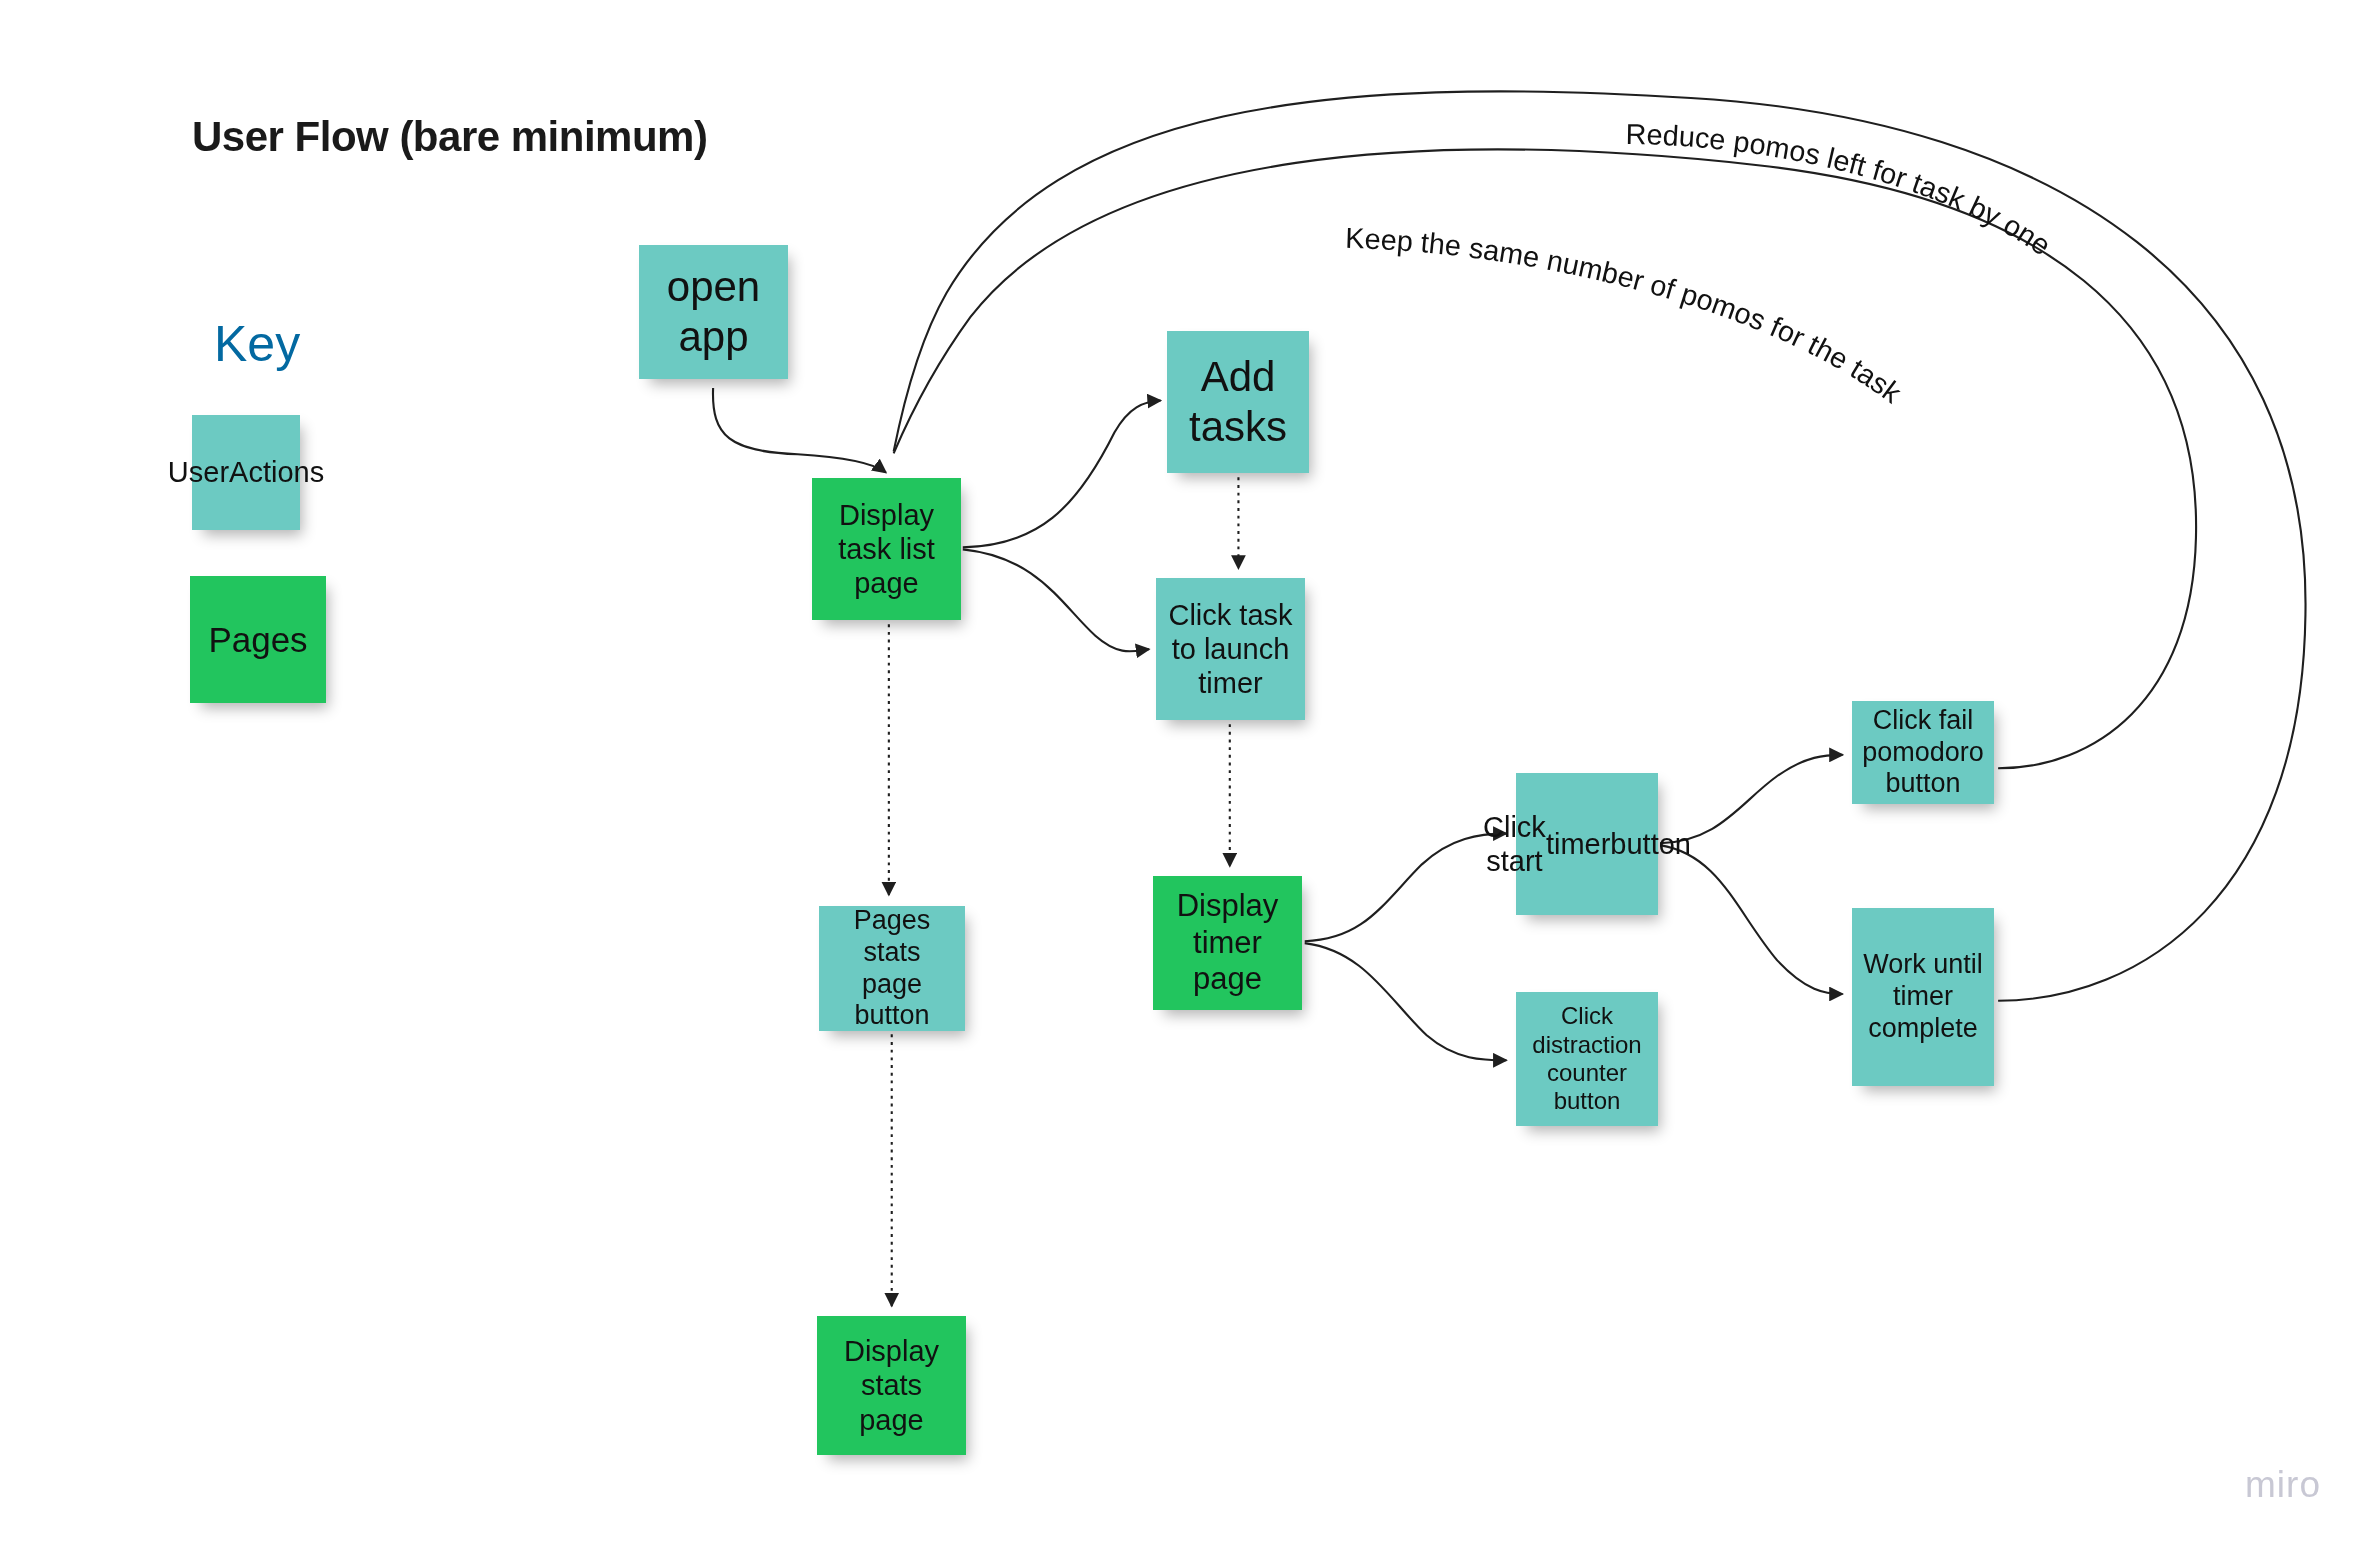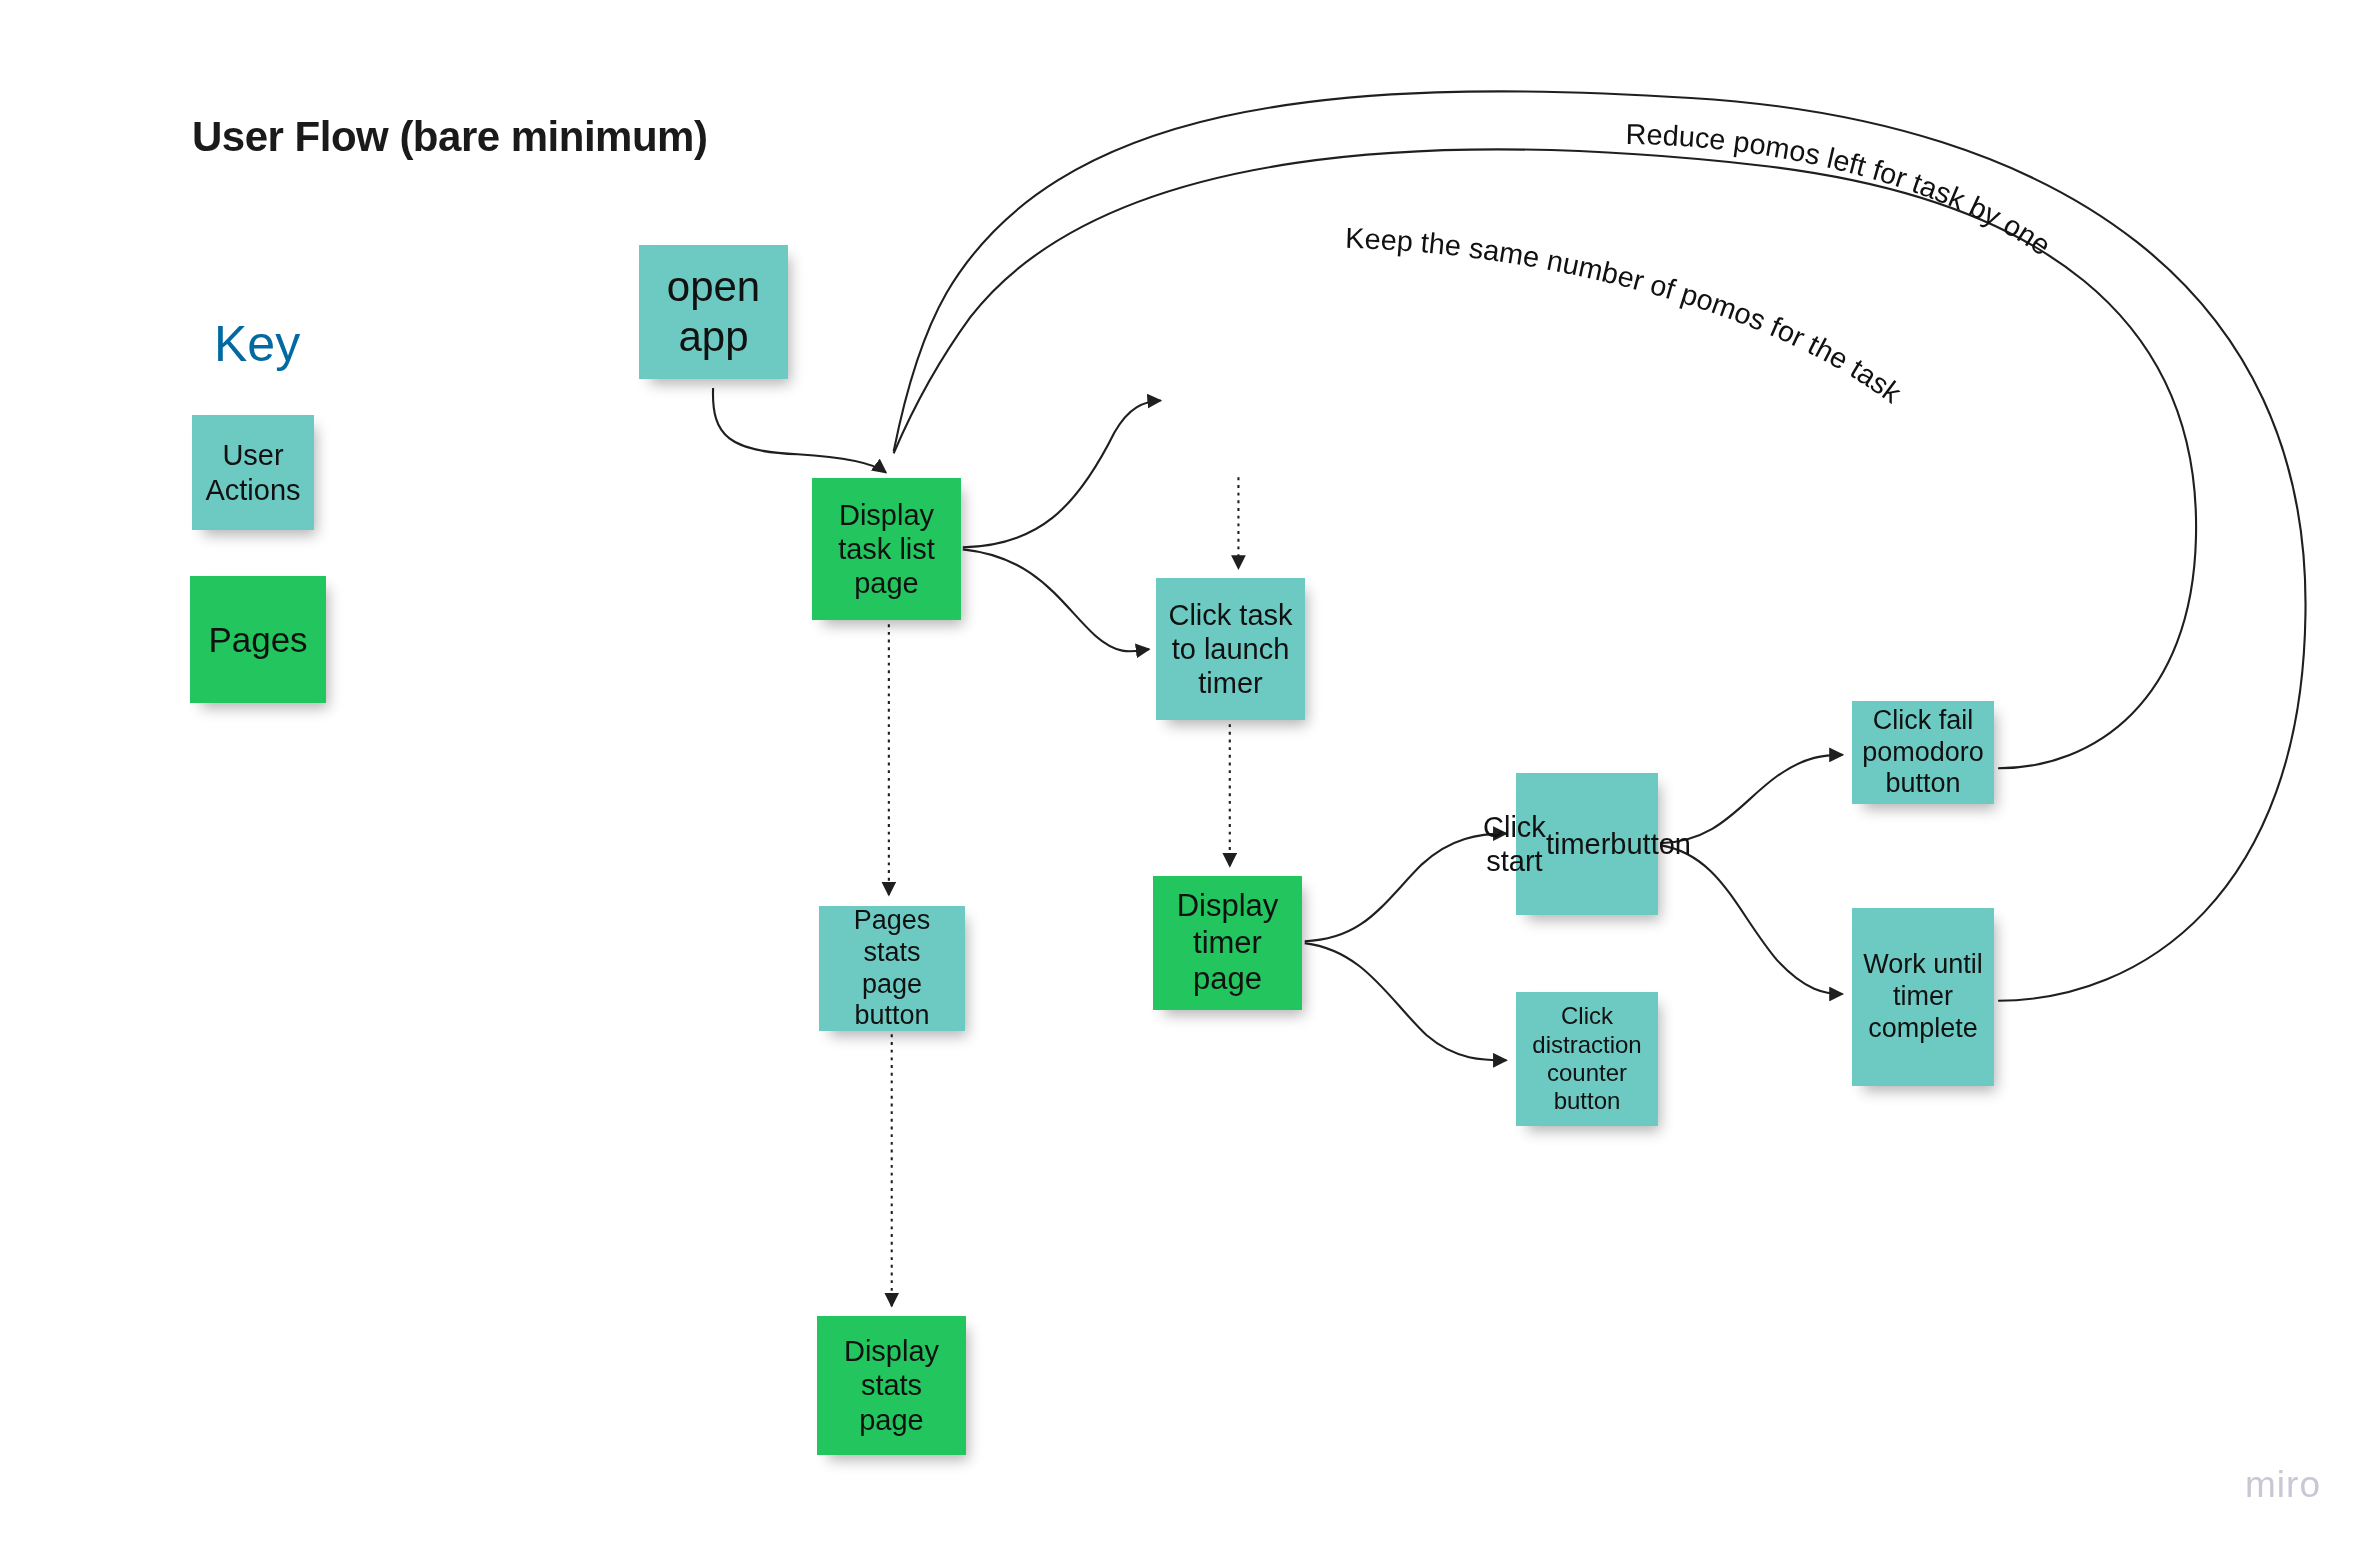--- a/index.html
+++ b/index.html
@@ -128,40 +128,44 @@
     <path id="lbl-keep" fill="none" stroke="none" d="M 1398 258 C 1590 262, 1836 318, 1968 420"></path>
     <text class="edge-label">
       <textPath href="#lbl-keep" startOffset="2">Keep the same number of pomos for the task</textPath>
     </text>
   </svg>
 
   <div class="title">User Flow (bare minimum)</div>
 
   <div class="key-title">Key</div>
 
-  <div class="note teal" style="left:192px; top:415px; width:122px; height:115px; font-size:29px; flex-direction:column;">
+  <div class="note teal" style="left:192px; top:415px; width:108px; height:115px; font-size:29px; flex-direction:row;">
     <span>User</span>
     <span>Actions</span>
   </div>
 
   <div class="note yellow" style="left:190px; top:576px; width:136px; height:127px; font-size:35px;">
     <span>Pages</span>
   </div>
 
   <div class="note teal" style="left:639px; top:245px; width:149px; height:134px; font-size:42px; flex-direction:column;">
     <span>open</span>
     <span>app</span>
   </div>
 
   <div class="note yellow" style="left:812px; top:478px; width:149px; height:142px; font-size:29px; flex-direction:column;">
     <span>Display</span>
     <span>task list</span>
     <span>page</span>
   </div>
 
+  <div class="note teal" style="left:1167px; top:331px; width:142px; height:142px; font-size:42px; flex-direction:column;">
+    <span>Add</span>
+    <span>tasks</span>
+  </div>
 
   <div class="note teal" style="left:1156px; top:578px; width:149px; height:142px; font-size:29px; flex-direction:column;">
     <span>Click task</span>
     <span>to launch</span>
     <span>timer</span>
   </div>
 
   <div class="note teal" style="left:819px; top:906px; width:146px; height:125px; font-size:27px; flex-direction:column;">
     <span>Pages stats</span>
     <span>page</span>

